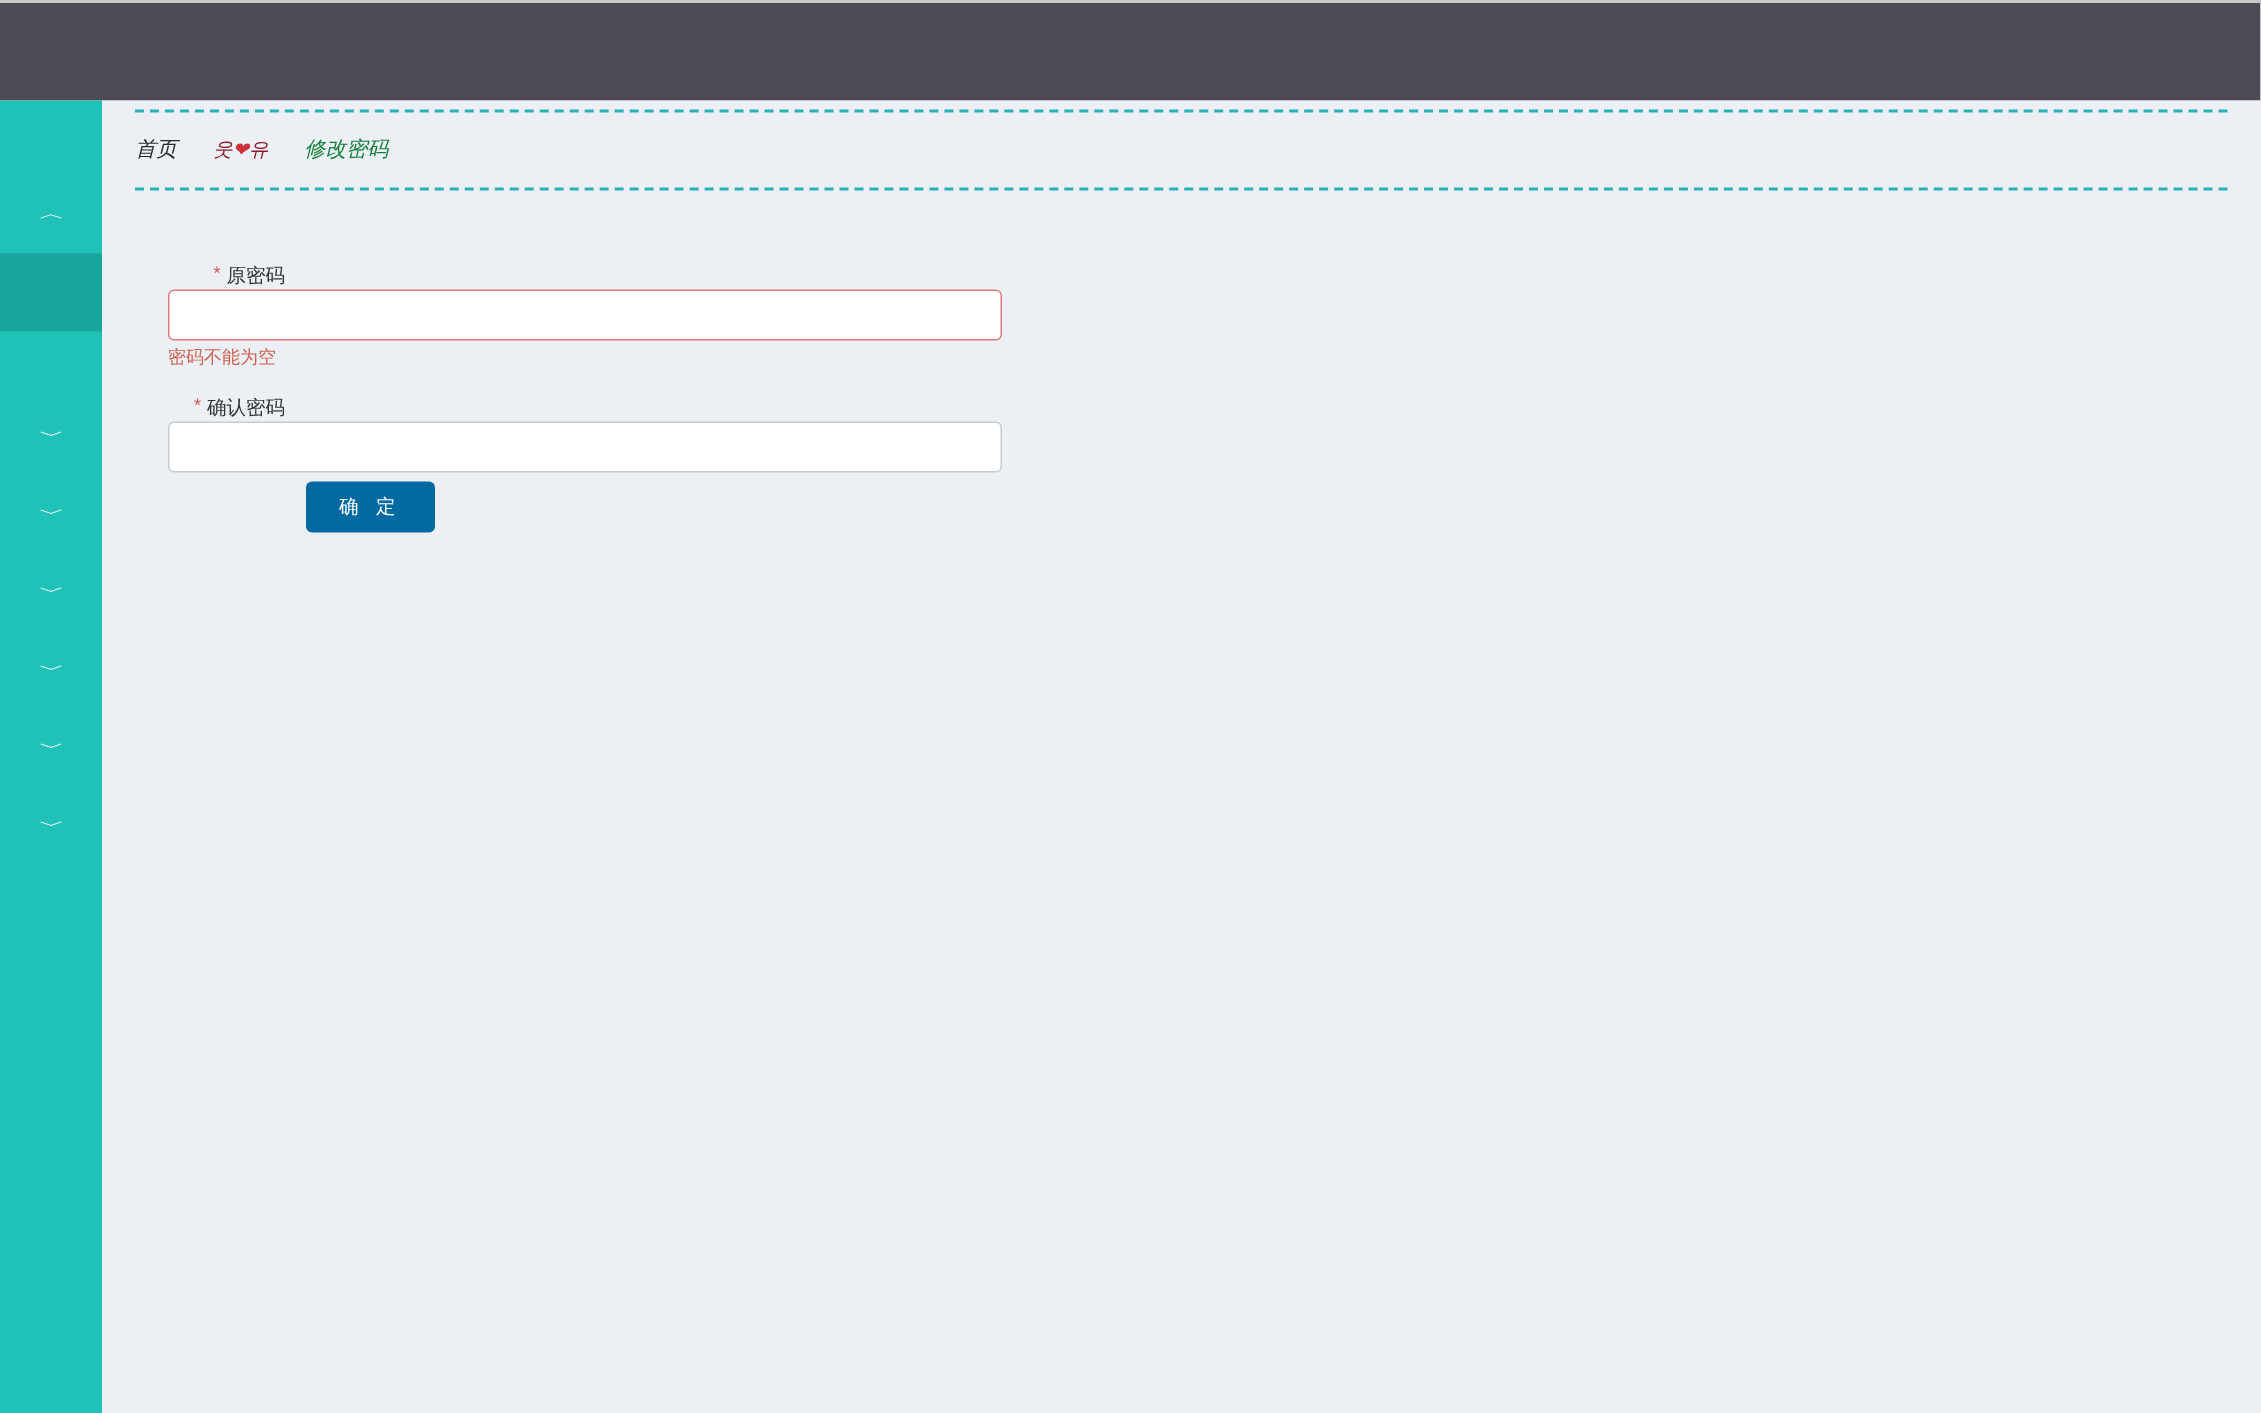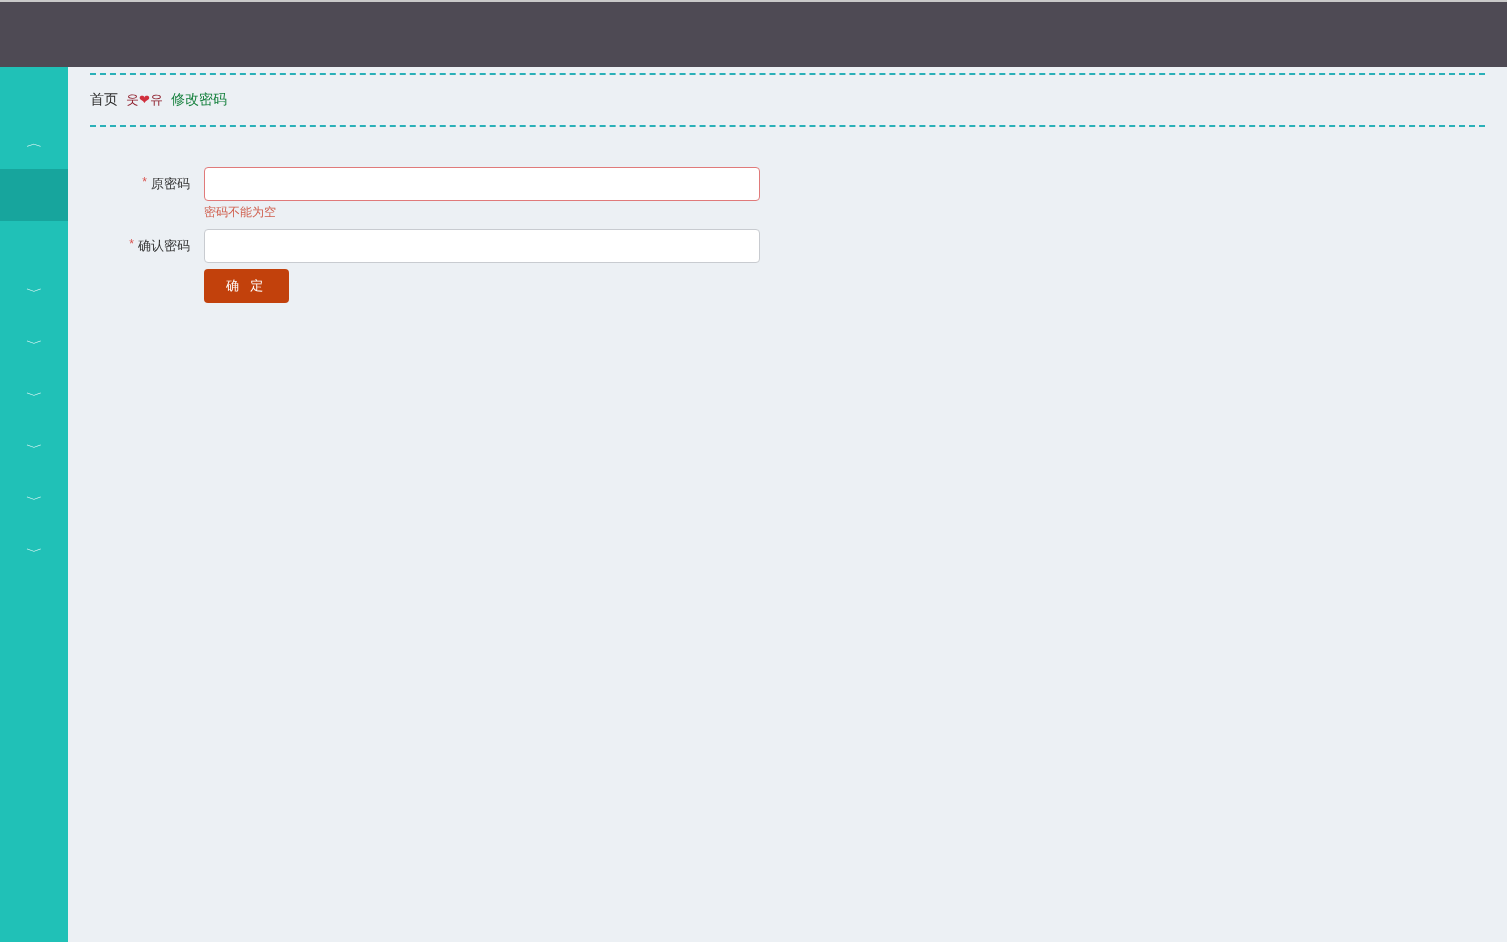--- a/index.html
+++ b/index.html
@@ -73,22 +73,23 @@
 
 
 .breadcrumb-wrap {
   border-top: 2px dashed #2ab0b8;
   border-bottom: 2px dashed #2ab0b8;
   padding: 16px 0;
   margin-top: 6px;
 }
 .breadcrumb {
   display: flex;
-  gap: 8px;
+  gap: 24px;
   font-size: 14px;
+  font-style: italic;
 }
 .bc-home {
   color: #2b2b2b;
   font-weight: 500;
 }
 .bc-emoji {
   color: #8d1b28;
   font-size: 13px;
   letter-spacing: 0;
 }
@@ -101,37 +102,39 @@
 
 
 .form {
   margin-top: 40px;
   margin-left: -6px;
 }
 .form-row {
   display: flex;
   align-items: flex-start;
   margin-bottom: 4px;
+  flex-direction: column;
 }
 .form-label {
   width: 120px;
   text-align: right;
   padding-right: 14px;
   padding-top: 8px;
   font-size: 13px;
   color: #333;
 }
 .form-label .star {
   color: #d9534f;
   margin-right: 4px;
   vertical-align: top;
   font-size: 12px;
 }
 .form-field {
   width: 556px;
+  margin-left: 28px;
 }
 .form-input {
   width: 100%;
   height: 34px;
   border: 1px solid #e07a7a;
   border-radius: 4px;
   background: #fff;
   padding: 0 10px;
   font-size: 13px;
   color: #333;
@@ -148,30 +151,29 @@
   line-height: 14px;
 }
 .form-submit-row {
   display: flex;
   margin-top: 6px;
 }
 .form-submit-spacer {
   width: 120px;
 }
 .btn-confirm {
-  background: #c2410c;
+  background: #0369a1;
   color: #fff;
   border: none;
   border-radius: 4px;
   height: 34px;
   padding: 0 22px;
   font-size: 13px;
   cursor: pointer;
   letter-spacing: 4px;
-  font-family: Liberation Serif, serif;
 }
 
 
 .outer-top {
   position: absolute;
   top: 0; left: 0; right: 0; height: 2px;
   background: #c9c9c9;
   z-index: 5;
 }
 </style>

